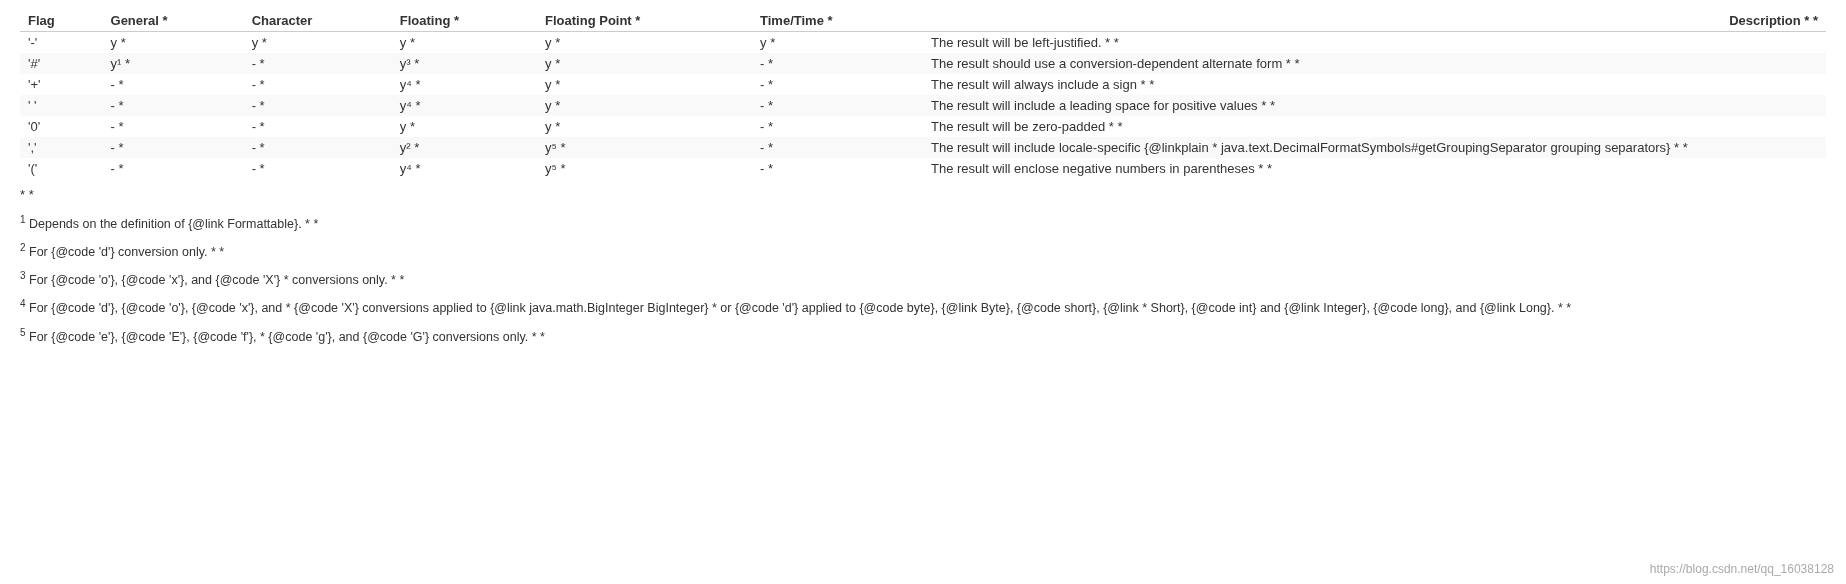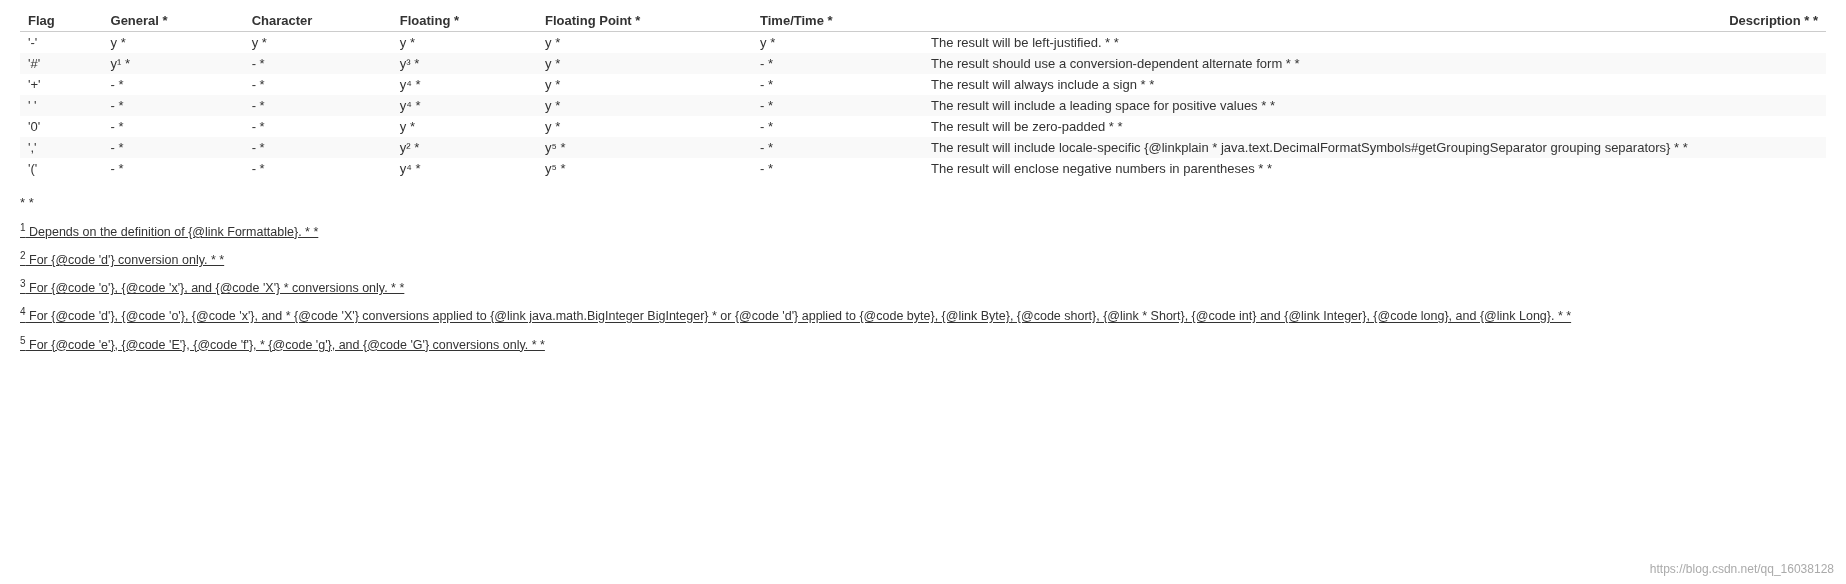--- a/index.html
+++ b/index.html
@@ -6,21 +6,21 @@
     body {
       font-family: Arial, sans-serif;
       font-size: 13px;
       background: #fff;
       color: #333;
       padding: 10px 20px;
     }
     table {
       width: 100%;
       border-collapse: collapse;
-      margin-bottom: 16px;
+      margin-bottom: 8px;
     }
     th {
       text-align: left;
       font-weight: bold;
       padding: 3px 8px;
       border-bottom: 1px solid #ccc;
       white-space: nowrap;
     }
     td {
       padding: 3px 8px;
@@ -30,21 +30,20 @@
     td.desc {
       white-space: normal;
     }
     tr:nth-child(even) td {
       background: #f9f9f9;
     }
     .footnotes {
       margin-top: 10px;
       font-size: 12.5px;
       line-height: 1.6;
-      text-decoration: underline;
     }
     .footnote-item {
       margin-bottom: 6px;
     }
     sup {
       font-size: 10px;
       vertical-align: super;
     }
     .watermark {
       position: fixed;

